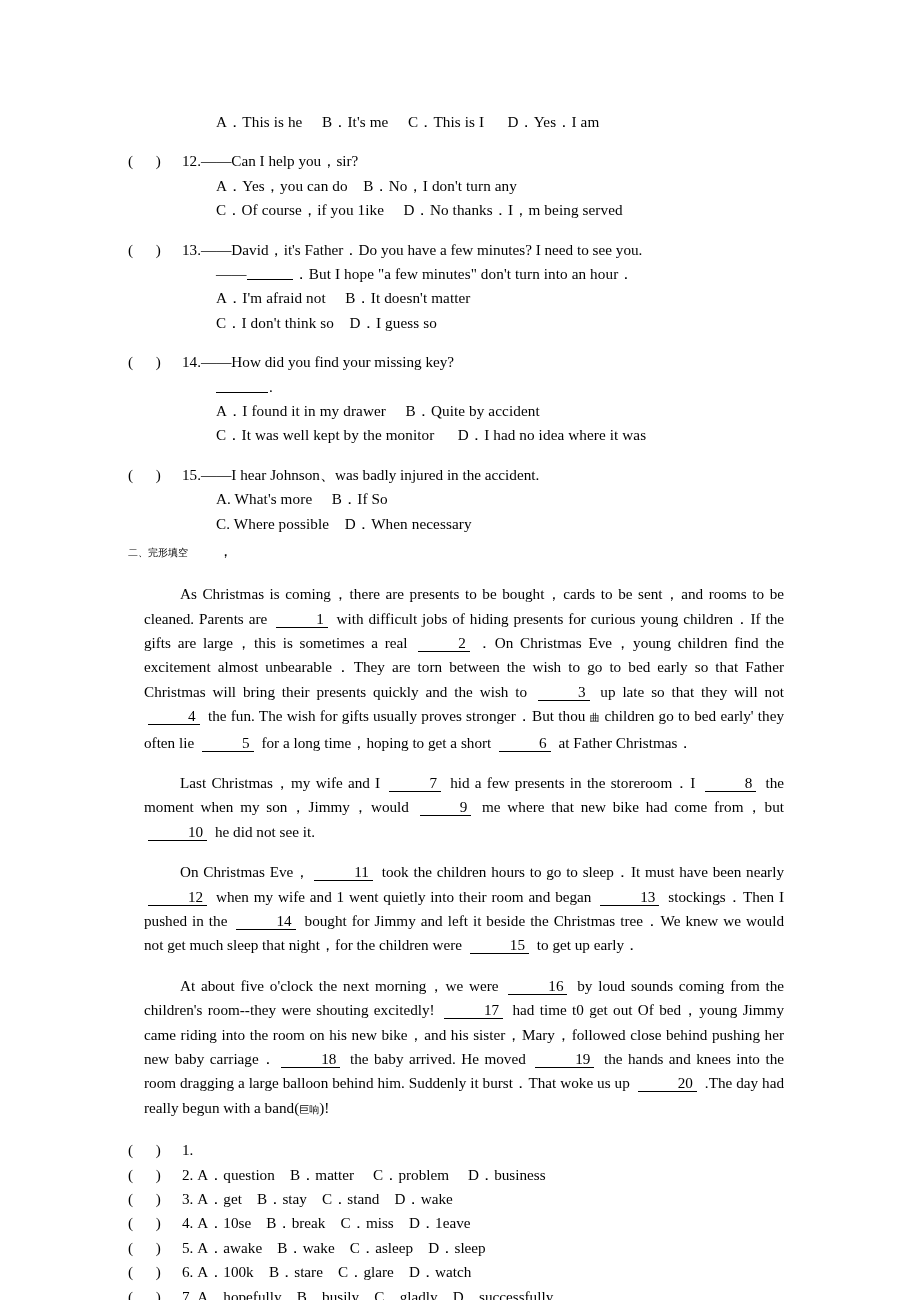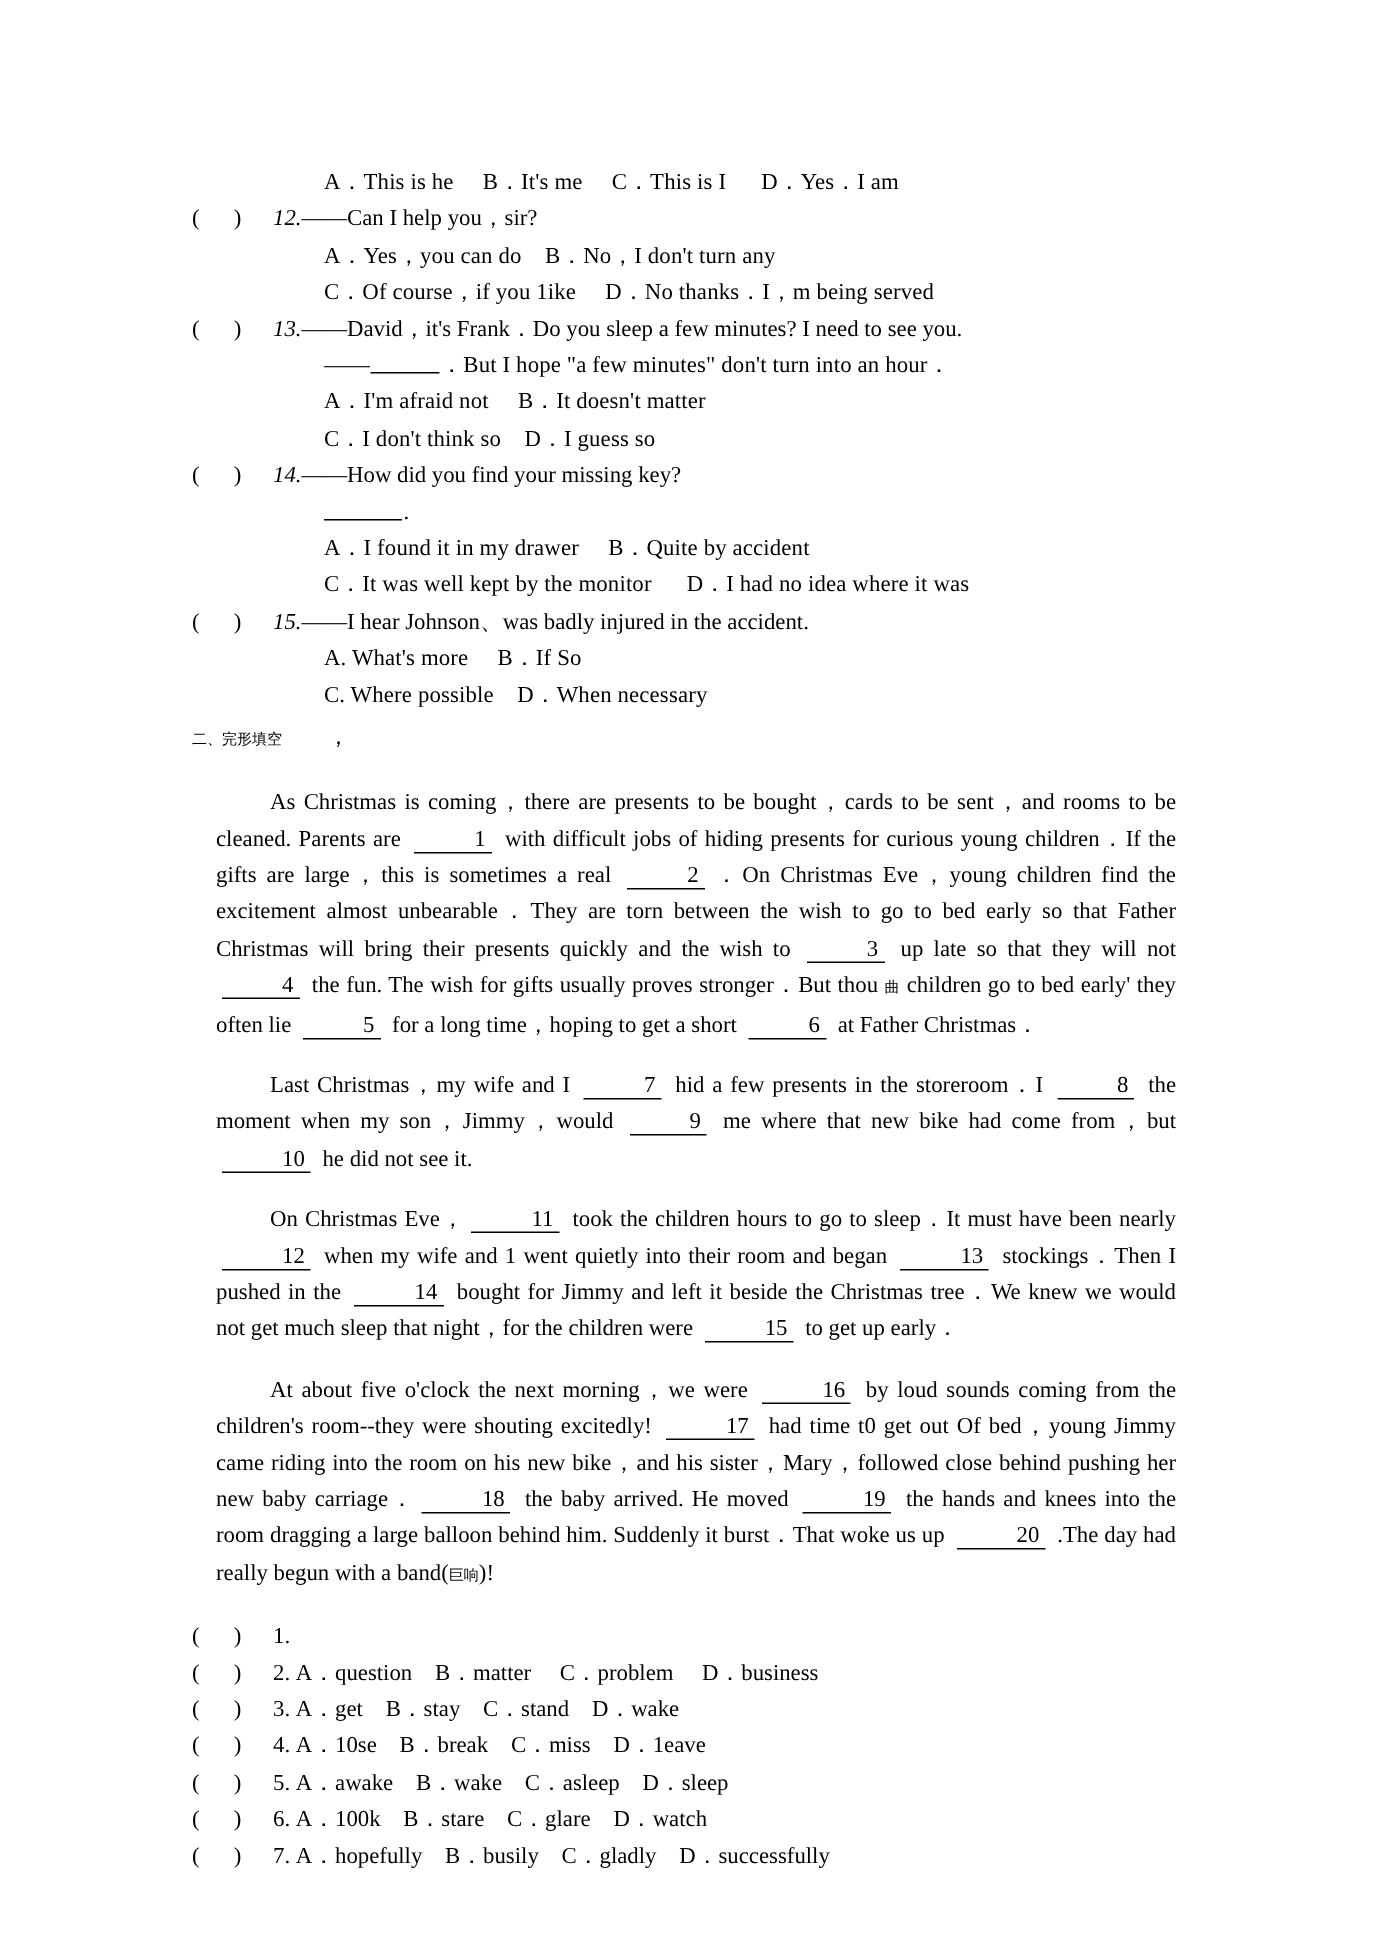--- a/index.html
+++ b/index.html
@@ -42,25 +42,25 @@
     line-height: 24.4px;
   }
   .qbox {
     flex: 0 0 auto;
     width: 54px;
     white-space: pre;
   }
   .qnum {
     flex: 0 0 auto;
     white-space: pre;
-    font-style: italic;
   }
   .qtext {
     flex: 1 1 auto;
     white-space: pre-wrap;
+    margin-top: 15px;
   }
 
   
   .heading {
     font-size: 15.2px;
     line-height: 26px;
     font-family: "DejaVu Sans", "Liberation Sans", sans-serif;
     white-space: pre;
     margin-top: 2px;
   }
@@ -125,21 +125,21 @@
       <span class="qbox">(      )</span>
       <span class="qnum">12.</span>
       <span class="qtext">——Can I help you，sir?</span>
     </div>
     <div class="ln i-opt">A．Yes，you can do    B．No，I don't turn any</div>
     <div class="ln i-opt">C．Of course，if you 1ike     D．No thanks．I，m being served</div>
 
     <div class="qrow">
       <span class="qbox">(      )</span>
       <span class="qnum">13.</span>
-      <span class="qtext">——David，it's Frank．Do you sleep a few minutes? I need to see you.</span>
+      <span class="qtext">——David，it's Father．Do you have a few minutes? I need to see you.</span>
     </div>
     <div class="ln i-sub"><span>——</span><span class="ublank"></span><span>．But I hope "a few minutes" don't turn into an hour．</span></div>
     <div class="ln i-opt">A．I'm afraid not     B．It doesn't matter</div>
     <div class="ln i-opt">C．I don't think so    D．I guess so</div>
 
     <div class="qrow">
       <span class="qbox">(      )</span>
       <span class="qnum">14.</span>
       <span class="qtext">——How did you find your missing key?</span>
     </div>

